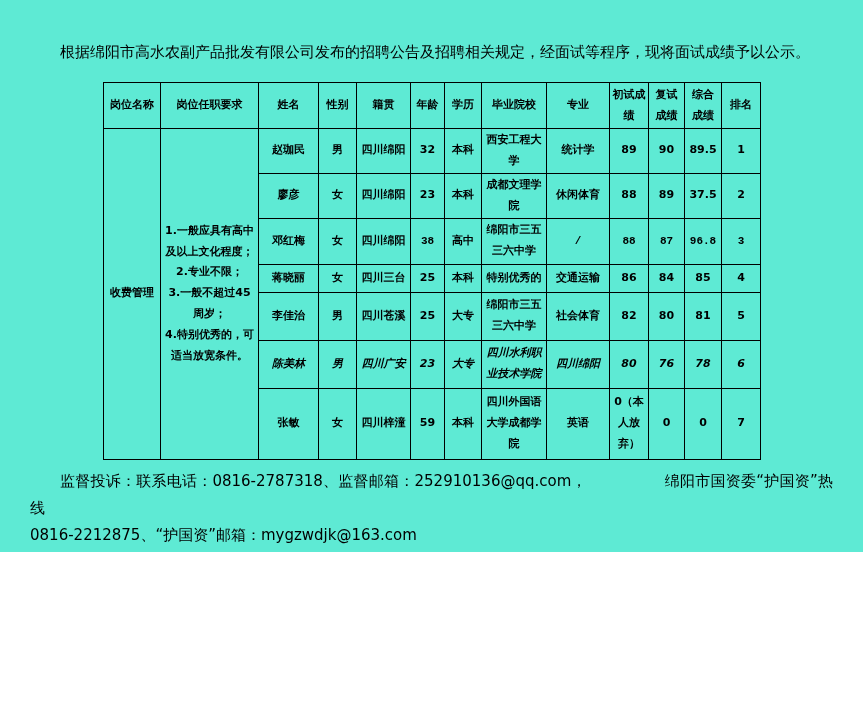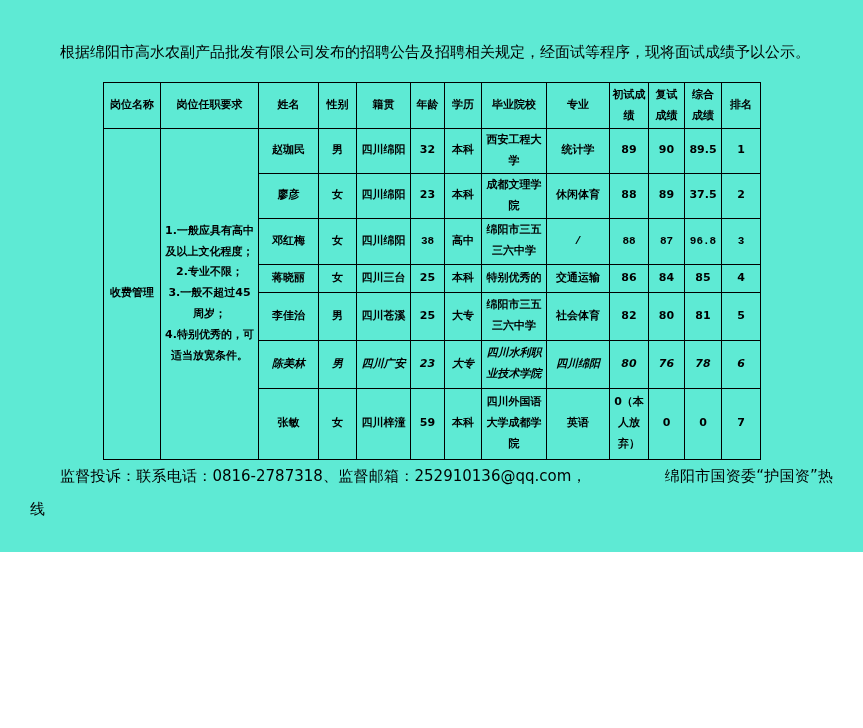--- a/index.html
+++ b/index.html
@@ -7,21 +7,21 @@
   .page {
     width: 863px; height: 552px; background: #5eead4;
     box-sizing: border-box; padding-top: 39px; overflow: hidden;
   }
   .para {
     margin: 0 30px; text-indent: 2em; font-size: 15px;
     line-height: 27px; text-align: justify;
   }
   .notice { margin-top: 24px; line-height: 32px; }
   .contact { margin-top: 4px; line-height: 33px; }
-  .complaint { margin-top: 0; line-height: 33px; }
+  .complaint { margin-top: 8px; line-height: 27px; }
   .email-link { color: #0563c1; text-decoration: underline; }
   .gap { margin-left: 78px; }
   table.results {
     border-collapse: collapse; table-layout: fixed; width: 657px;
     margin: 16px 0 0 103px; font-size: 11px; border-radius: 8px;
   }
   table.results th, table.results td {
     border: 1px solid #000; font-weight: bold; text-align: center;
     vertical-align: middle; padding: 1px 2px; line-height: 1.9;
     overflow: hidden; word-break: break-all;
@@ -168,17 +168,17 @@
           <td>0（本人放弃）</td>
           <td>0</td>
           <td>0</td>
           <td>7</td>
         </tr>
       </tbody>
   </table>
 
 
 
-  <p class="para complaint"><span>监督投诉：联系电话：0816-2787318、监督邮箱：252910136@qq.com，</span><span class="gap">绵阳市国资委“护国资”热线</span><br></p>
+  <p class="para complaint"><span>监督投诉：联系电话：0816-2787318、监督邮箱：252910136@qq.com，</span><span class="gap">绵阳市国资委“护国资”热线</span><br><span>0816-2212875、“护国资”邮箱：mygzwdjk@163.com</span></p>
 
   <p class="sig company">绵阳市高水农副产品批发有限公司</p>
 
 </div>
 
 </body></html>

